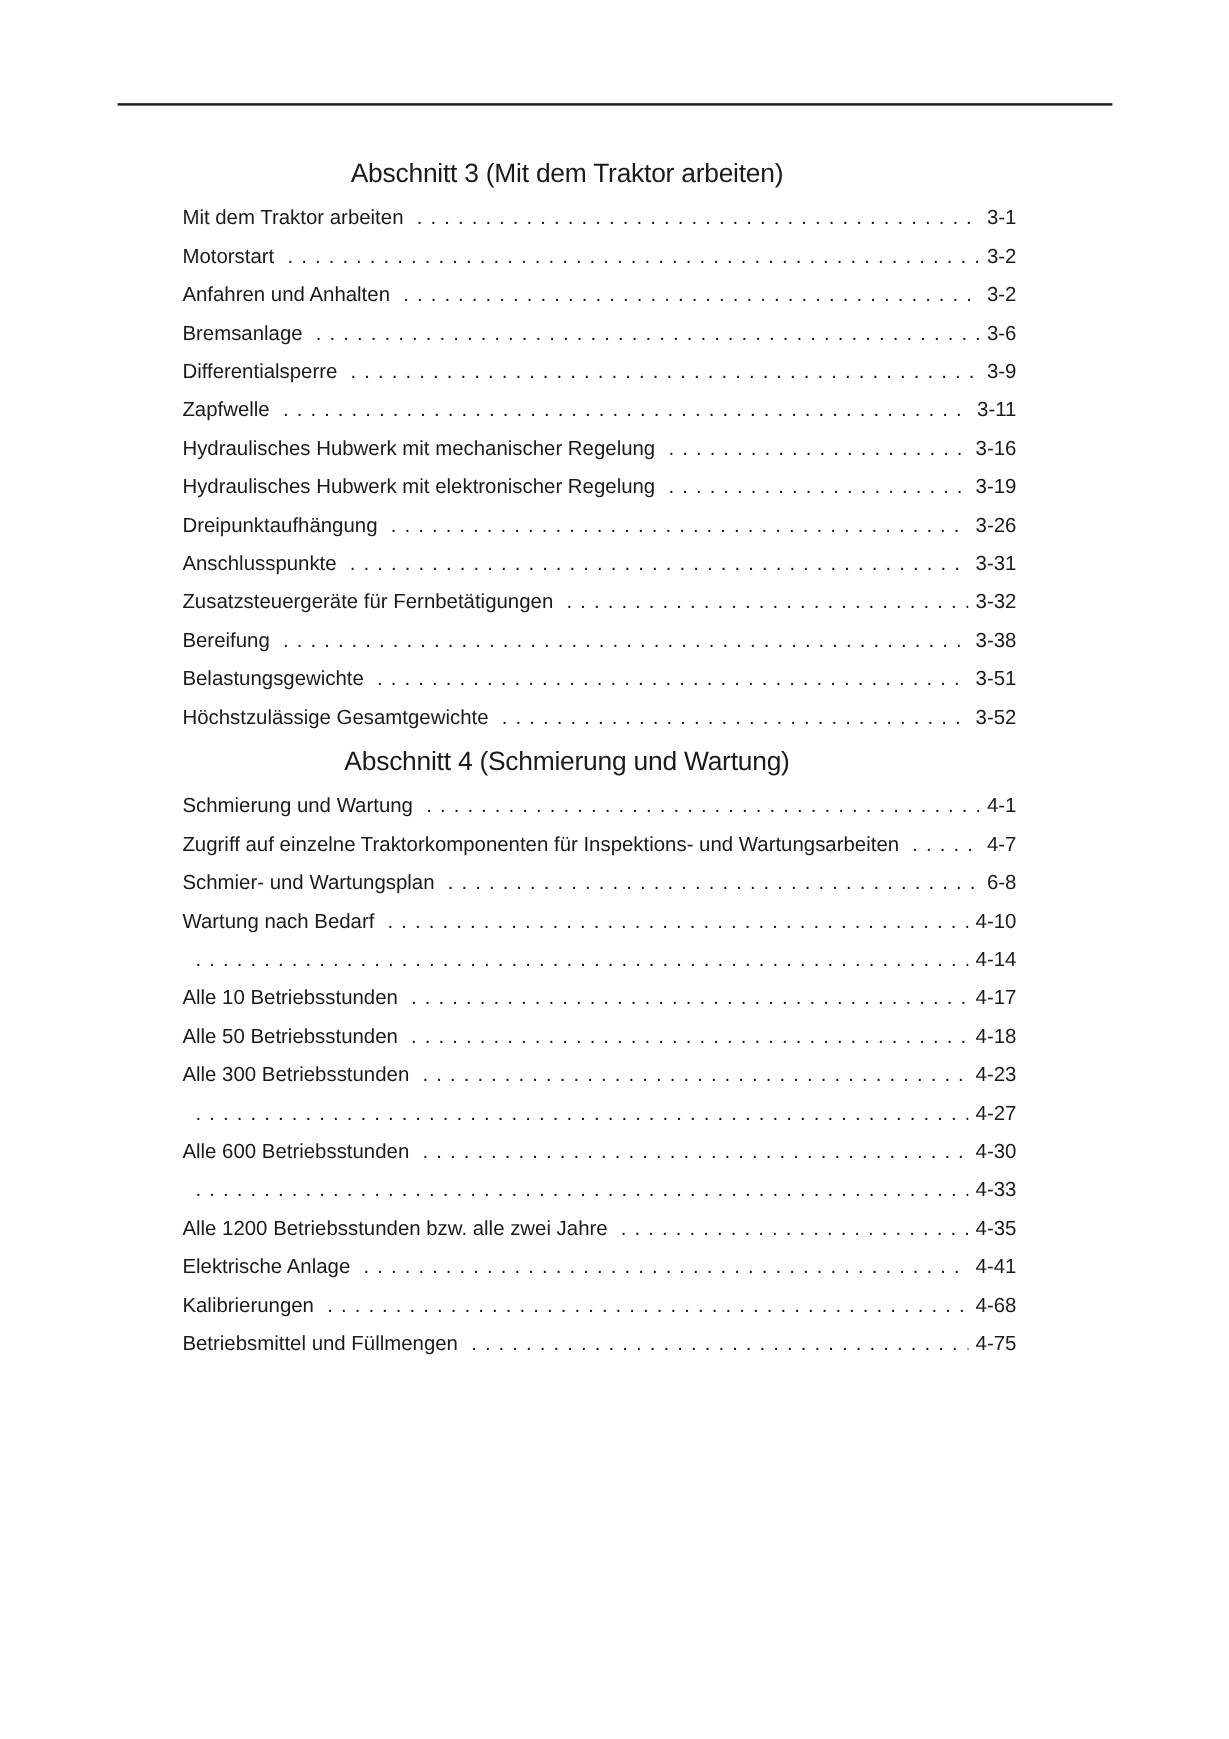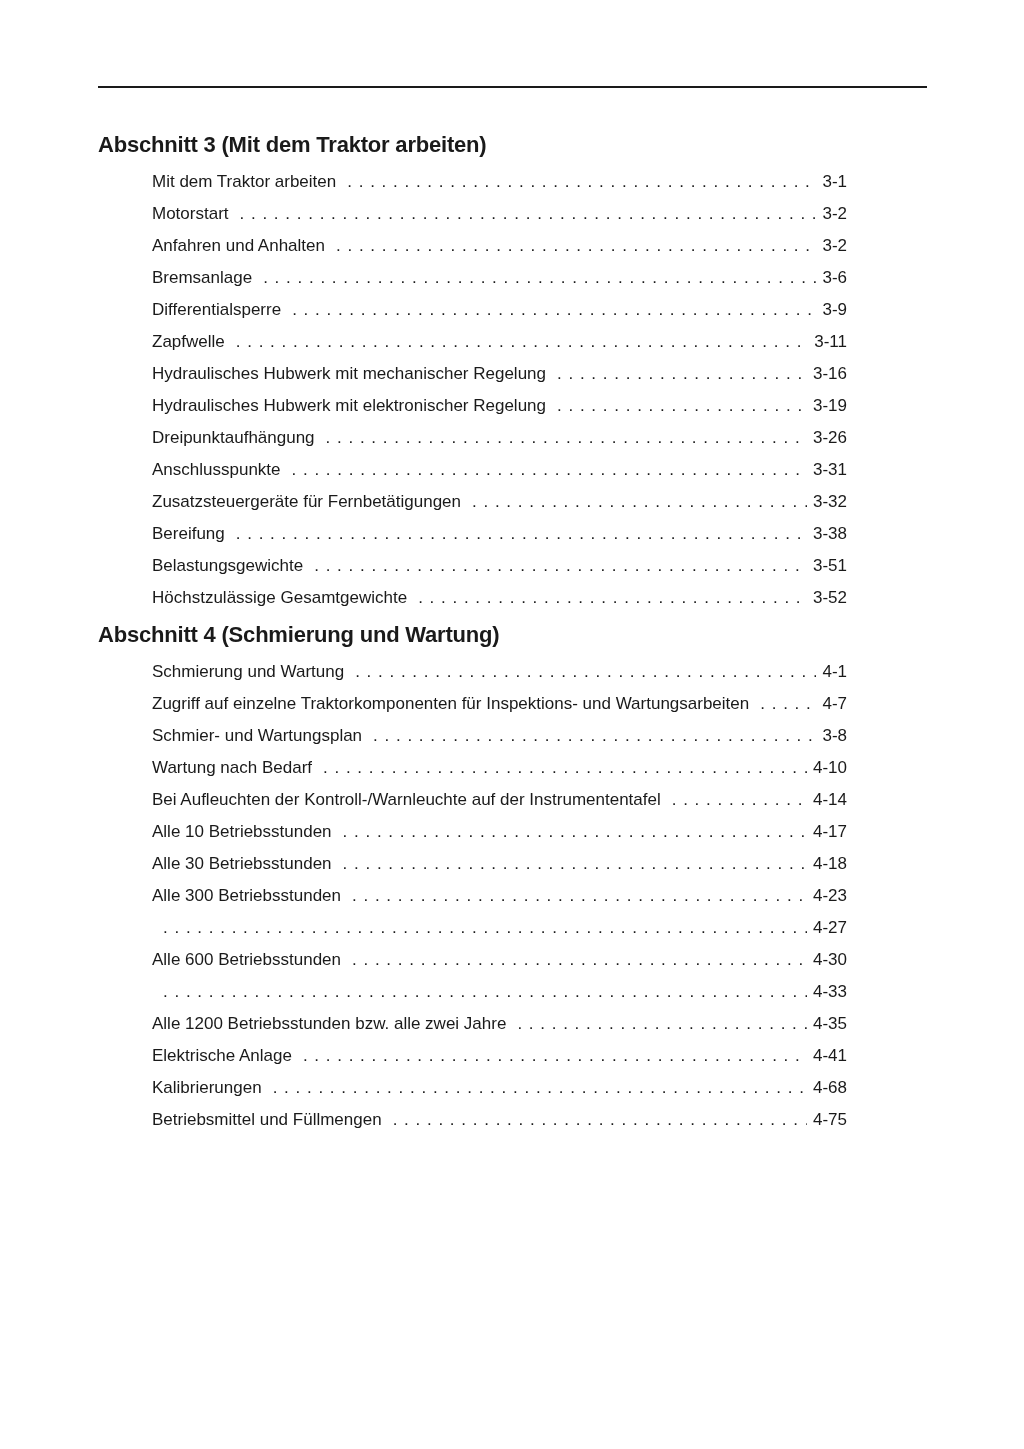--- a/index.html
+++ b/index.html
@@ -38,23 +38,24 @@
   .toc-section:first-child {
     margin-top: 131px;
   }
   .toc-section:not(:first-child) {
     margin-top: 7px;
   }
   .section-heading {
     margin: 0;
     font-size: 22px;
     line-height: 28px;
-    font-weight: 700;
+    font-weight: 400;
     letter-spacing: -0.2px;
     white-space: nowrap;
+    text-align: center;
   }
   .section-entries {
     margin-top: 7px;
   }
   .toc-row {
     display: flex;
     padding-left: 54px;
     font-size: 17px;
     line-height: 32px;
   }
@@ -182,43 +183,42 @@
 
   <div class="toc-row">
     <span class="toc-label">Zugriff auf einzelne Traktorkomponenten für Inspektions- und Wartungsarbeiten</span>
     <span class="toc-dots" aria-hidden="true">. . . . . . . . . . . . . . . . . . . . . . . . . . . . . . . . . . . . . . . . . . . . . . . . . . . . . . . . . . . . . . . . . . . . . . . . . . . . . . . . . . . . . . . . . . . . . . . . . . . . . . . . . . . . . . . . . . . . . . . . . . . . . . . . . . . . . . . . . . . . </span>
     <span class="toc-page">4-7</span>
   </div>
 
   <div class="toc-row">
     <span class="toc-label">Schmier- und Wartungsplan</span>
     <span class="toc-dots" aria-hidden="true">. . . . . . . . . . . . . . . . . . . . . . . . . . . . . . . . . . . . . . . . . . . . . . . . . . . . . . . . . . . . . . . . . . . . . . . . . . . . . . . . . . . . . . . . . . . . . . . . . . . . . . . . . . . . . . . . . . . . . . . . . . . . . . . . . . . . . . . . . . . . </span>
-    <span class="toc-page">3-8</span>
+    <span class="toc-page">6-8</span>
   </div>
 
   <div class="toc-row">
     <span class="toc-label">Wartung nach Bedarf</span>
     <span class="toc-dots" aria-hidden="true">. . . . . . . . . . . . . . . . . . . . . . . . . . . . . . . . . . . . . . . . . . . . . . . . . . . . . . . . . . . . . . . . . . . . . . . . . . . . . . . . . . . . . . . . . . . . . . . . . . . . . . . . . . . . . . . . . . . . . . . . . . . . . . . . . . . . . . . . . . . . </span>
     <span class="toc-page">4-10</span>
   </div>
 
   <div class="toc-row">
-    <span class="toc-label">Bei Aufleuchten der Kontroll-/Warnleuchte auf der Instrumententafel</span>
     <span class="toc-dots" aria-hidden="true">. . . . . . . . . . . . . . . . . . . . . . . . . . . . . . . . . . . . . . . . . . . . . . . . . . . . . . . . . . . . . . . . . . . . . . . . . . . . . . . . . . . . . . . . . . . . . . . . . . . . . . . . . . . . . . . . . . . . . . . . . . . . . . . . . . . . . . . . . . . . </span>
     <span class="toc-page">4-14</span>
   </div>
 
   <div class="toc-row">
     <span class="toc-label">Alle 10 Betriebsstunden</span>
     <span class="toc-dots" aria-hidden="true">. . . . . . . . . . . . . . . . . . . . . . . . . . . . . . . . . . . . . . . . . . . . . . . . . . . . . . . . . . . . . . . . . . . . . . . . . . . . . . . . . . . . . . . . . . . . . . . . . . . . . . . . . . . . . . . . . . . . . . . . . . . . . . . . . . . . . . . . . . . . </span>
     <span class="toc-page">4-17</span>
   </div>
 
   <div class="toc-row">
-    <span class="toc-label">Alle 30 Betriebsstunden</span>
+    <span class="toc-label">Alle 50 Betriebsstunden</span>
     <span class="toc-dots" aria-hidden="true">. . . . . . . . . . . . . . . . . . . . . . . . . . . . . . . . . . . . . . . . . . . . . . . . . . . . . . . . . . . . . . . . . . . . . . . . . . . . . . . . . . . . . . . . . . . . . . . . . . . . . . . . . . . . . . . . . . . . . . . . . . . . . . . . . . . . . . . . . . . . </span>
     <span class="toc-page">4-18</span>
   </div>
 
   <div class="toc-row">
     <span class="toc-label">Alle 300 Betriebsstunden</span>
     <span class="toc-dots" aria-hidden="true">. . . . . . . . . . . . . . . . . . . . . . . . . . . . . . . . . . . . . . . . . . . . . . . . . . . . . . . . . . . . . . . . . . . . . . . . . . . . . . . . . . . . . . . . . . . . . . . . . . . . . . . . . . . . . . . . . . . . . . . . . . . . . . . . . . . . . . . . . . . . </span>
     <span class="toc-page">4-23</span>
   </div>
 

